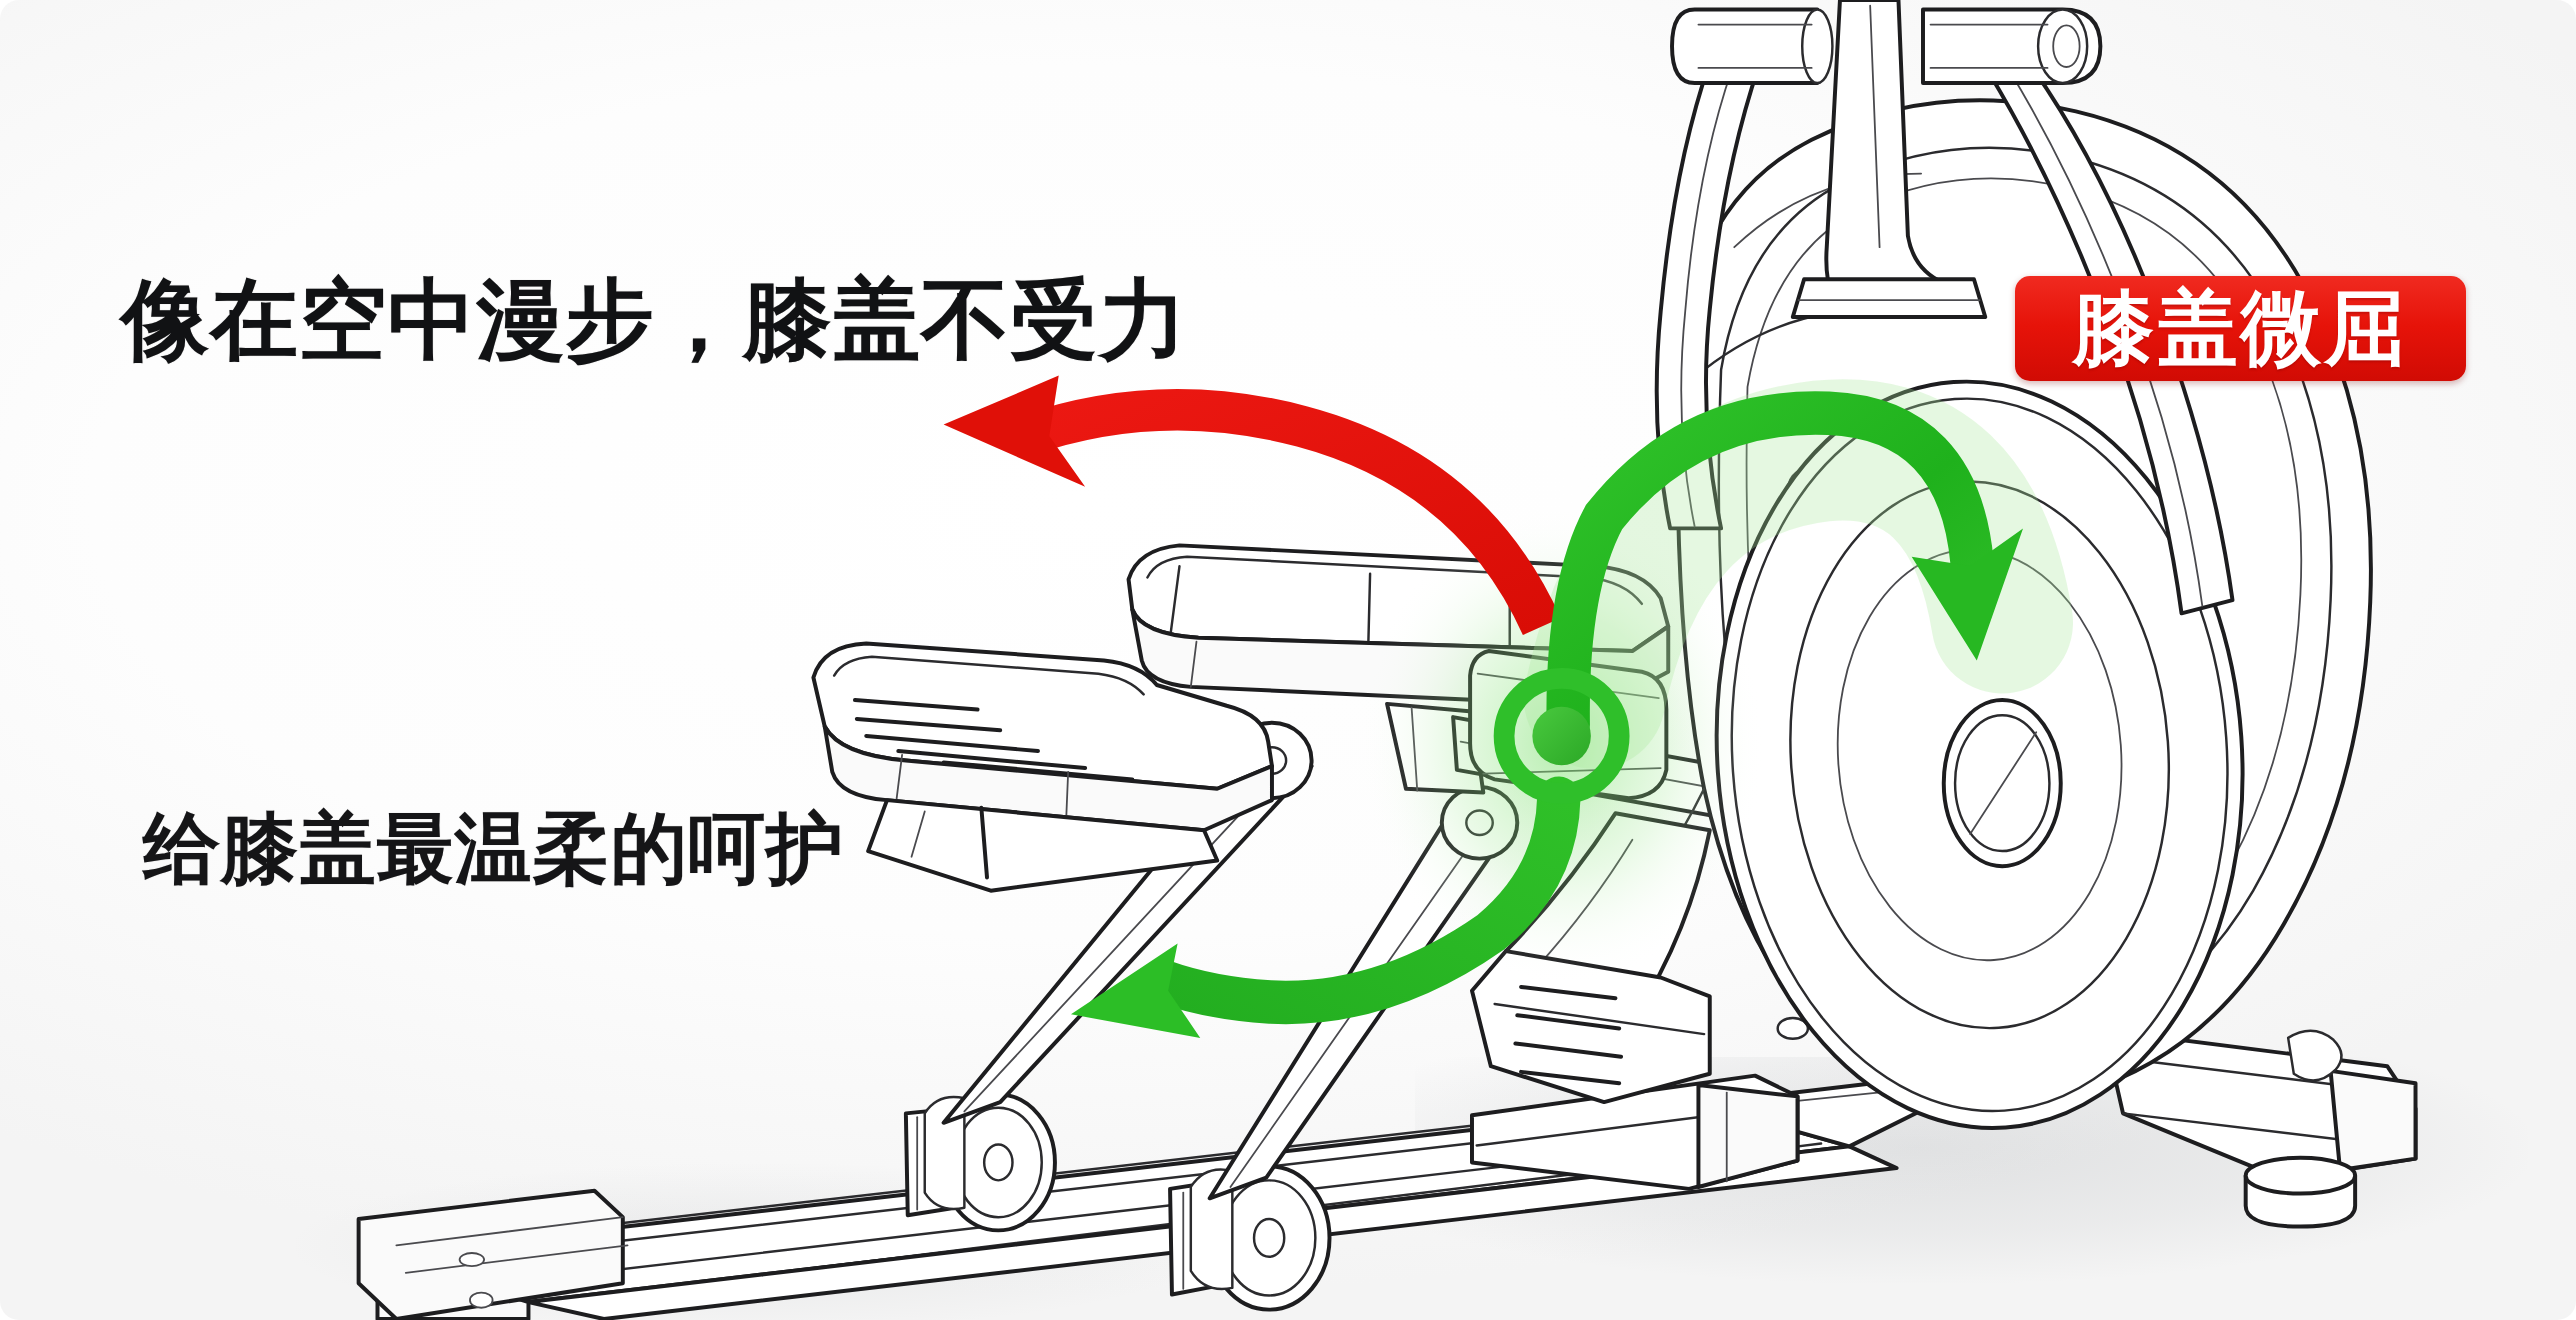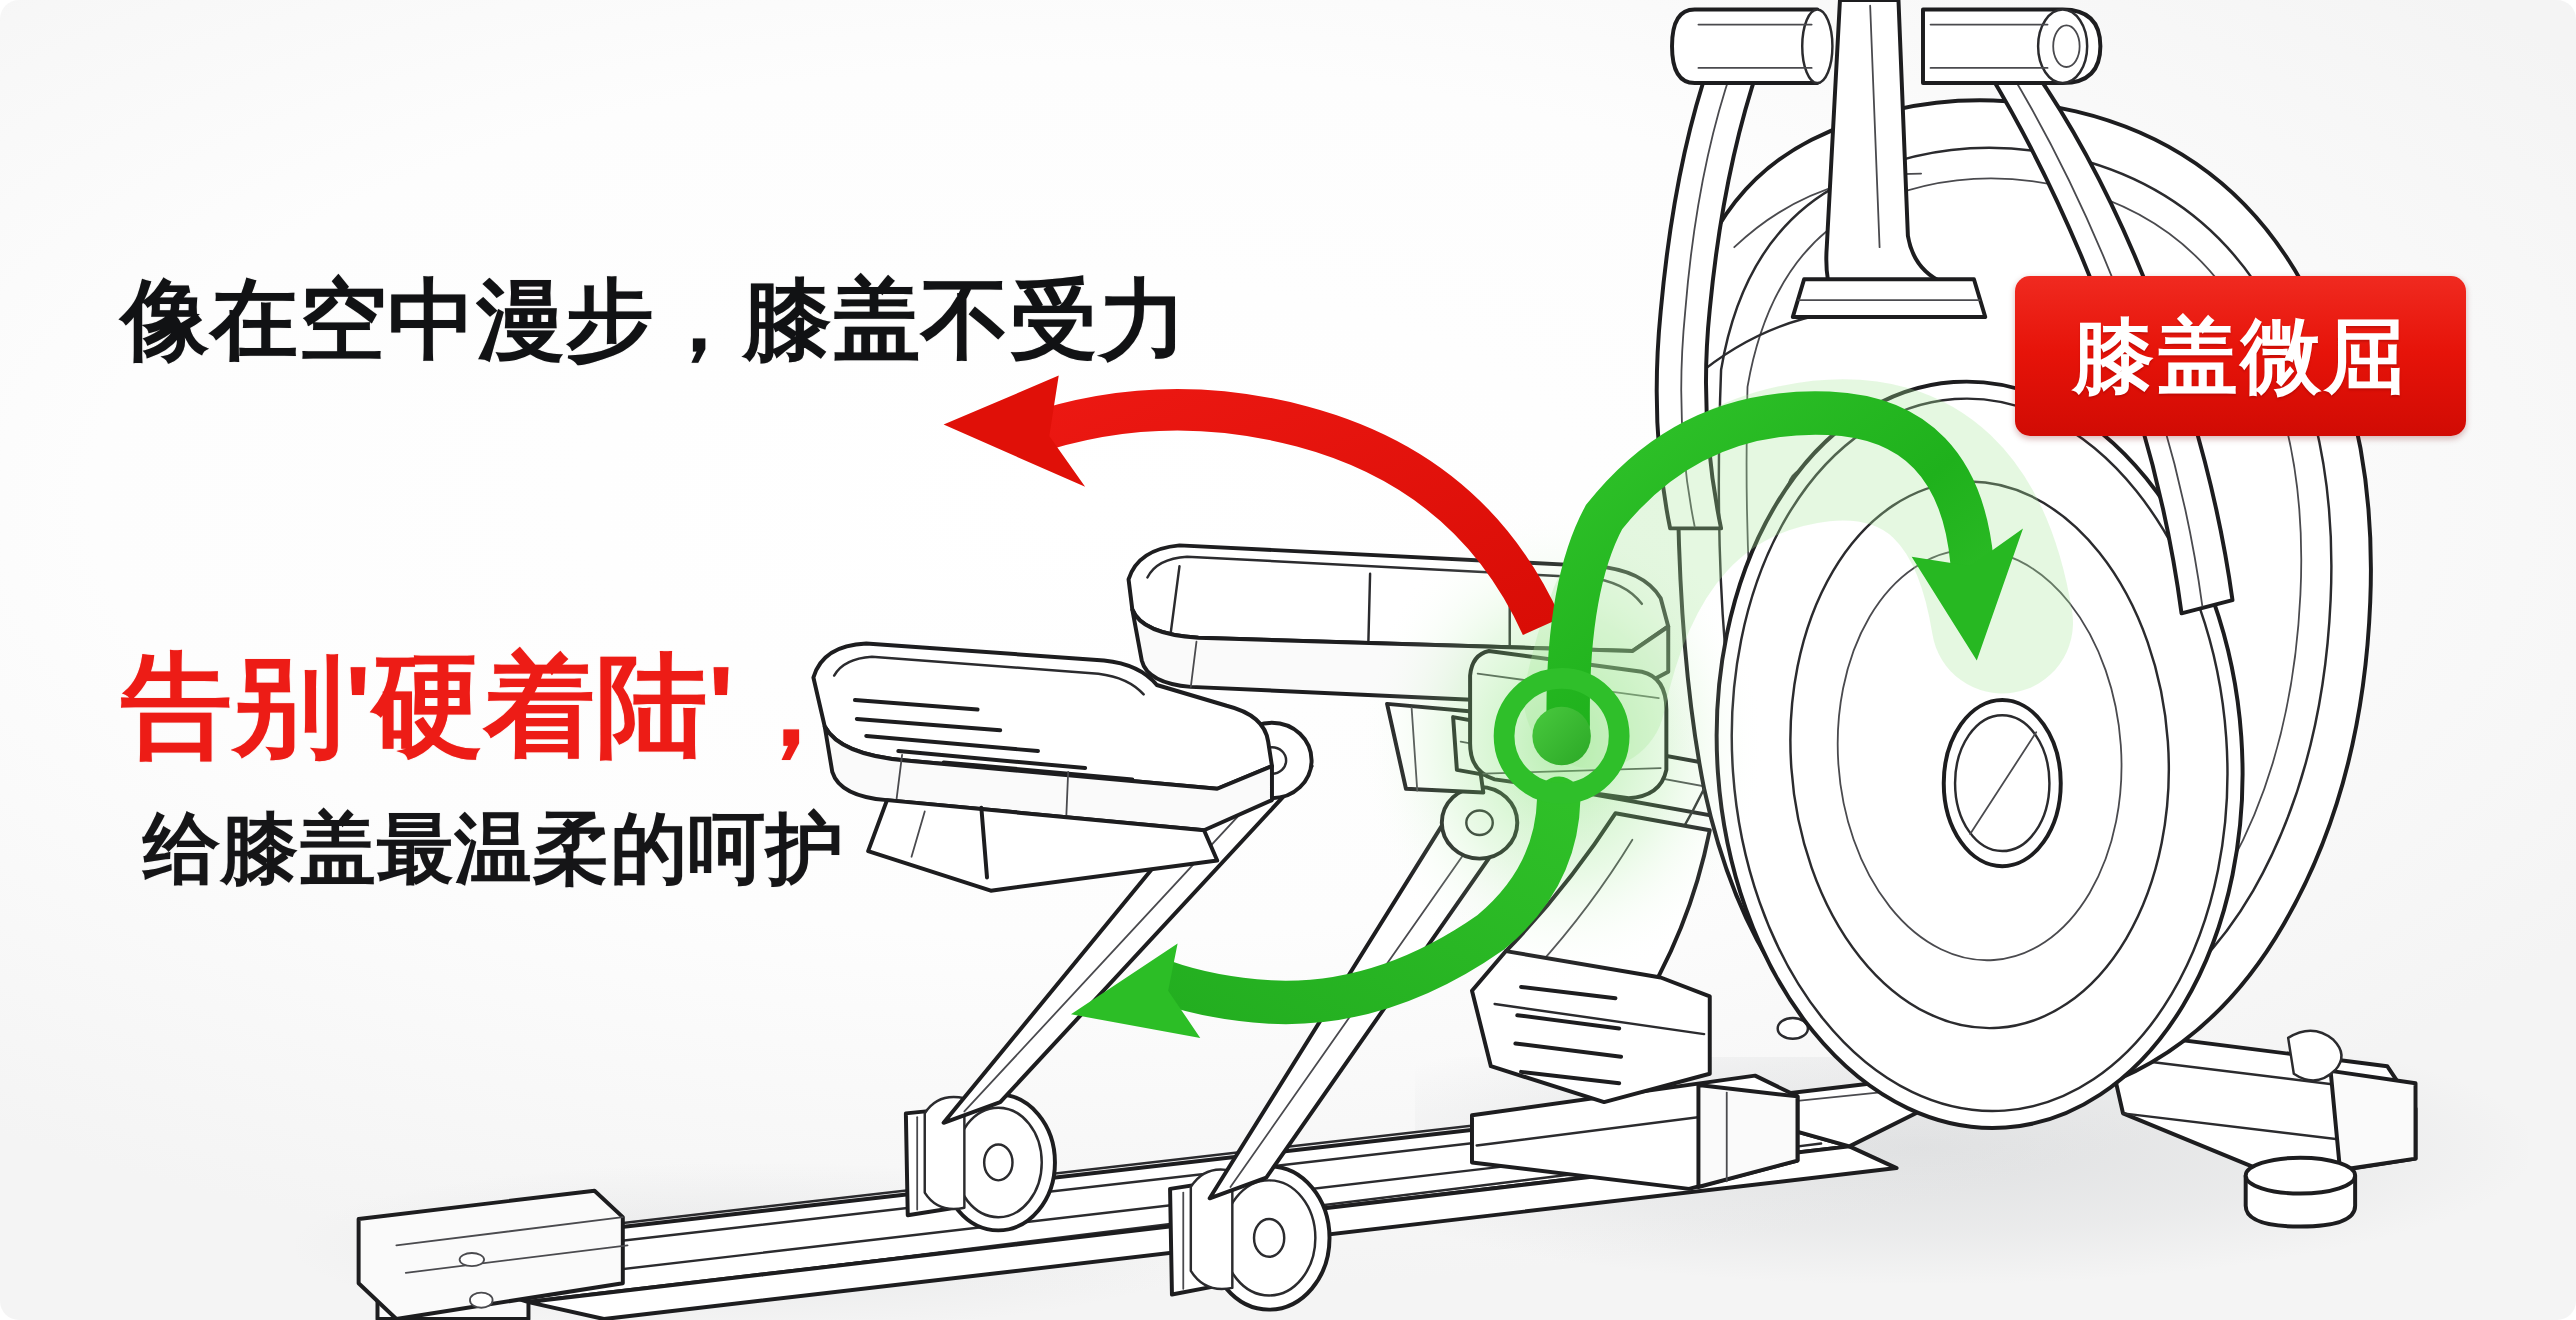--- a/index.html
+++ b/index.html
@@ -61,21 +61,21 @@
   #headline-sub{
     left:121px; top:810px;
     font-size:77px; font-weight:700; color:#151517;
     letter-spacing:0.9px;
     text-shadow:0 0 0.9px rgba(0,0,0,.3);
     margin-left:22px;
   }
   #badge{
     position:absolute;
     left:2015px; top:276px;
-    width:451px; height:160px;
+    width:451px; height:105px;
     background:linear-gradient(180deg,#F02A20 0%,#E61309 48%,#D10B04 100%);
     border-radius:15px;
     box-shadow:0 2.8px 6.6px rgba(120,0,0,.28);
     display:flex; align-items:center; justify-content:center;
   }
   #badge-label{
     font-size:81px; font-weight:700; color:#ffffff;
     letter-spacing:2.8px; line-height:1;
     text-shadow:0 1.9px 1.9px rgba(140,0,0,.35);
   }
@@ -372,21 +372,20 @@
     </g>
 
     <g>
       <circle cx="1655" cy="780" r="61" fill="none" stroke="#2FBF2A" stroke-width="22"></circle>
       <circle cx="1655" cy="780" r="31" fill="url(#gHubCore)"></circle>
     </g>
   </svg>
 
   <div class="tx" id="headline-top">像在空中漫步，膝盖不受力</div>
 
-  <div class="tx" id="headline-red">告别'硬着陆'，</div>
 
   <div class="tx" id="headline-sub">给膝盖最温柔的呵护</div>
 
   <div id="badge">
     <span id="badge-label">膝盖微屈</span>
   </div>
 
 </div>
 
 

